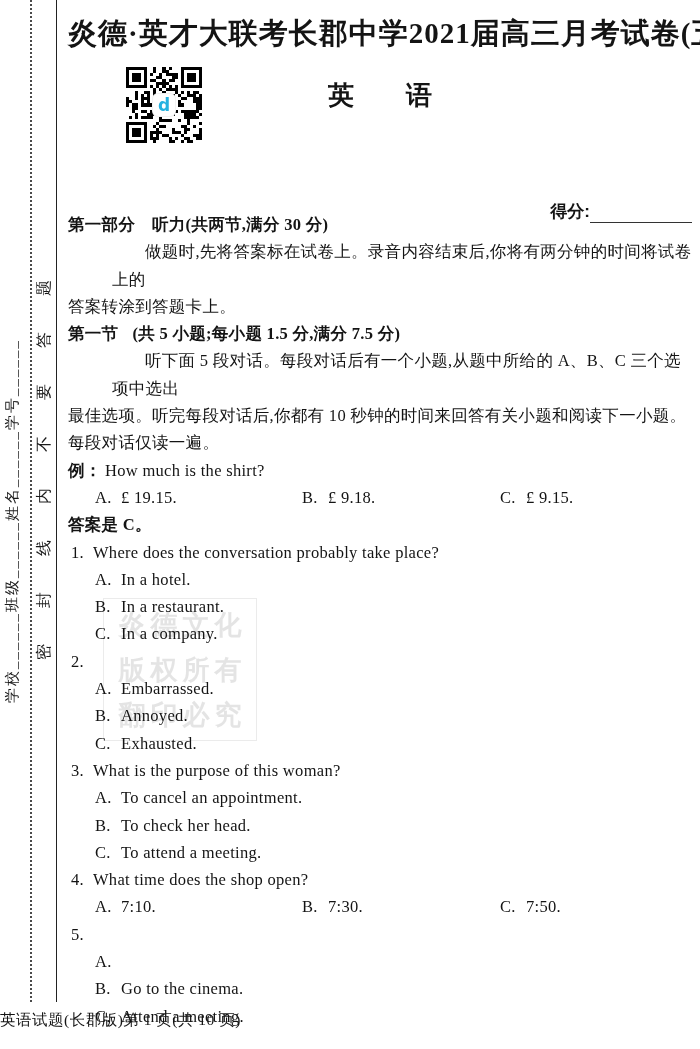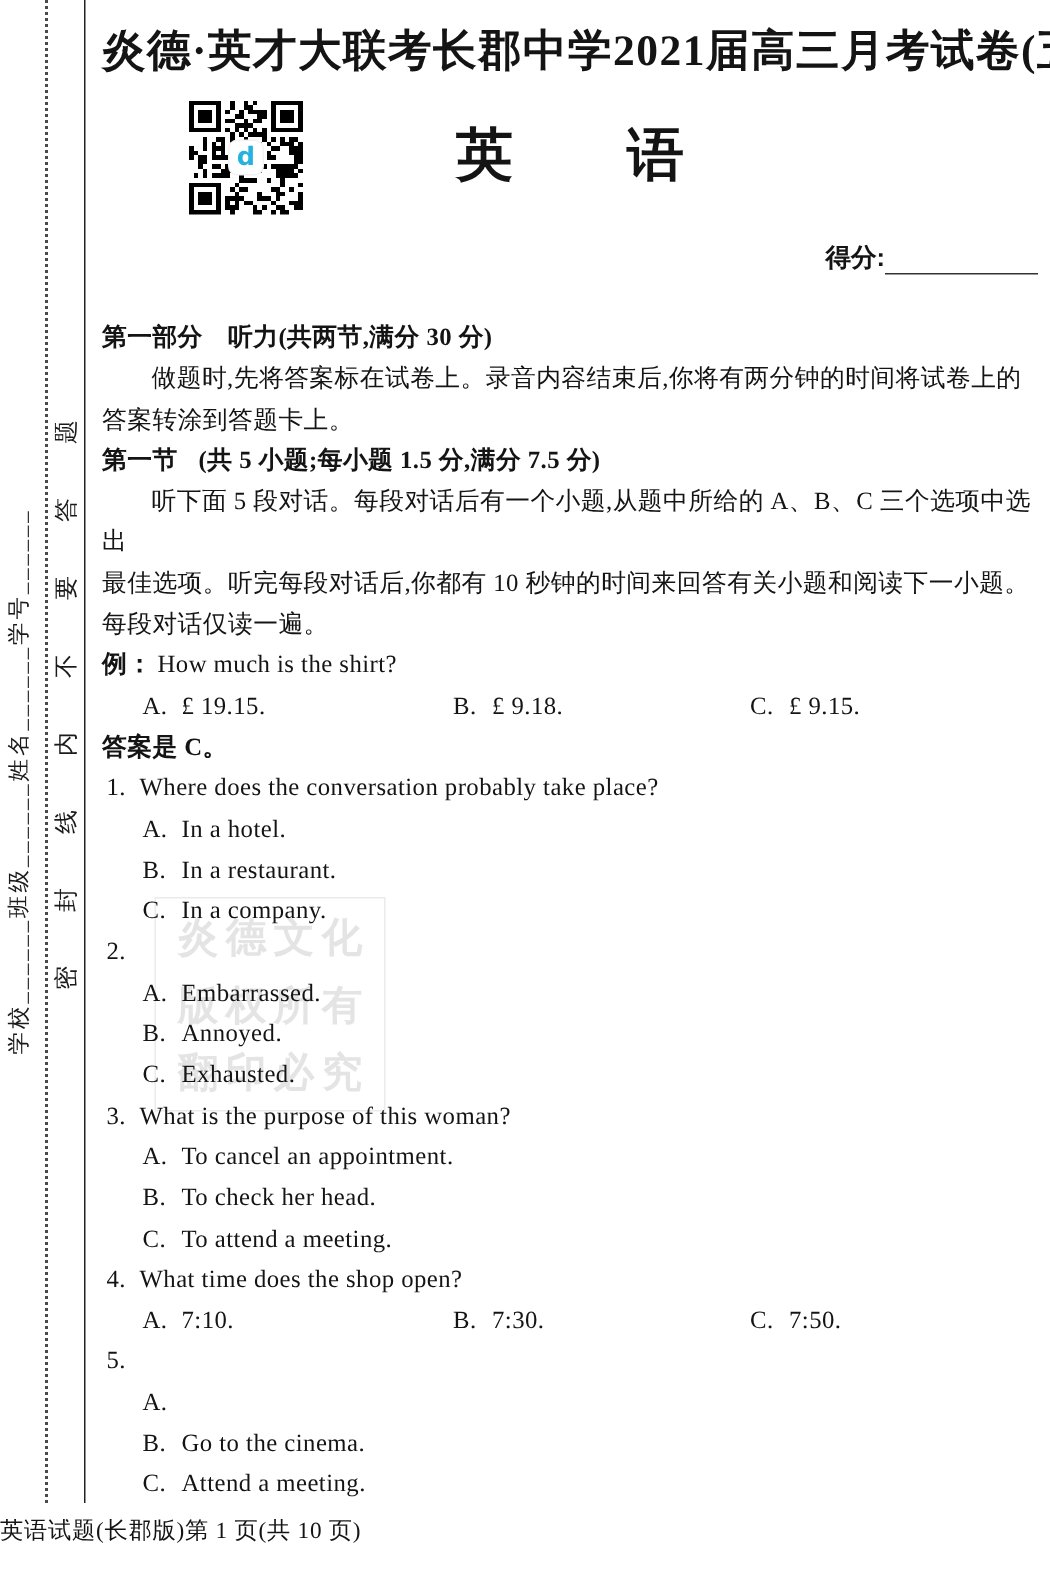--- a/index.html
+++ b/index.html
@@ -38,35 +38,35 @@
   .qr-wrap { position:absolute; left:122px; top:62px; width:84px; height:86px; background:#fff; z-index:1; }
   .qr-wrap svg { position:absolute; left:4px; top:5px; }
   .qr-logo {
     position:absolute; left:31px; top:32px; width:22px; height:22px; background:#fff;
     border-radius:5px; box-shadow:0 0 0 1px #f2f2f2; display:flex; align-items:center; justify-content:center;
     font-family:"DejaVu Sans","Liberation Sans",sans-serif; font-weight:bold; font-size:17px; color:#25b2e0;
   }
   .subject {
     position:absolute; left:68px; top:78px; width:624px; text-align:center;
     font-family:"Liberation Sans","DejaVu Sans",sans-serif;
-    font-size:38px; font-weight:bold; z-index:1; white-space:pre;
+    font-size:26px; font-weight:bold; z-index:1; white-space:pre;
   }
   .score-row {
     position:absolute; top:160px; left:68px; width:624px; display:flex;
     justify-content:flex-end; align-items:flex-end; z-index:1;
   }
-  .score-label { font-family:"Liberation Sans","DejaVu Sans",sans-serif; font-weight:bold; font-size:17px; }
+  .score-label { font-family:"Liberation Sans","DejaVu Sans",sans-serif; font-weight:bold; font-size:17px;margin-top:40px; }
   .score-underline { display:inline-block; width:102px; height:20px; border-bottom:1.5px solid #333; }
   
   .main { position:absolute; left:68px; top:196px; width:624px; z-index:1; }
   .line { min-height:27.3px; line-height:27.3px; font-size:16.5px; letter-spacing:.3px; }
   .center-info { text-align:center; margin-right:60px; letter-spacing:.5px; }
   .hline { margin-top:15px; }
   .bold { font-weight:bold; }
-  .indent { text-indent:33px; }
+  .indent { text-indent:33px;margin-left:44px; }
   .note { font-weight:bold; }
   .gap-note { margin-left:14px; }
   .ex-line { display:flex; }
   .ex-label { font-weight:bold; width:37px; }
   .q-line { display:flex; }
   .q-num { width:25px; padding-left:3px; }
   .opt-line { display:flex; padding-left:27px; }
   .opt-label { width:26px; flex:none; }
   .opt-row { display:flex; padding-left:27px; }
   .opt-cell { display:flex; }

